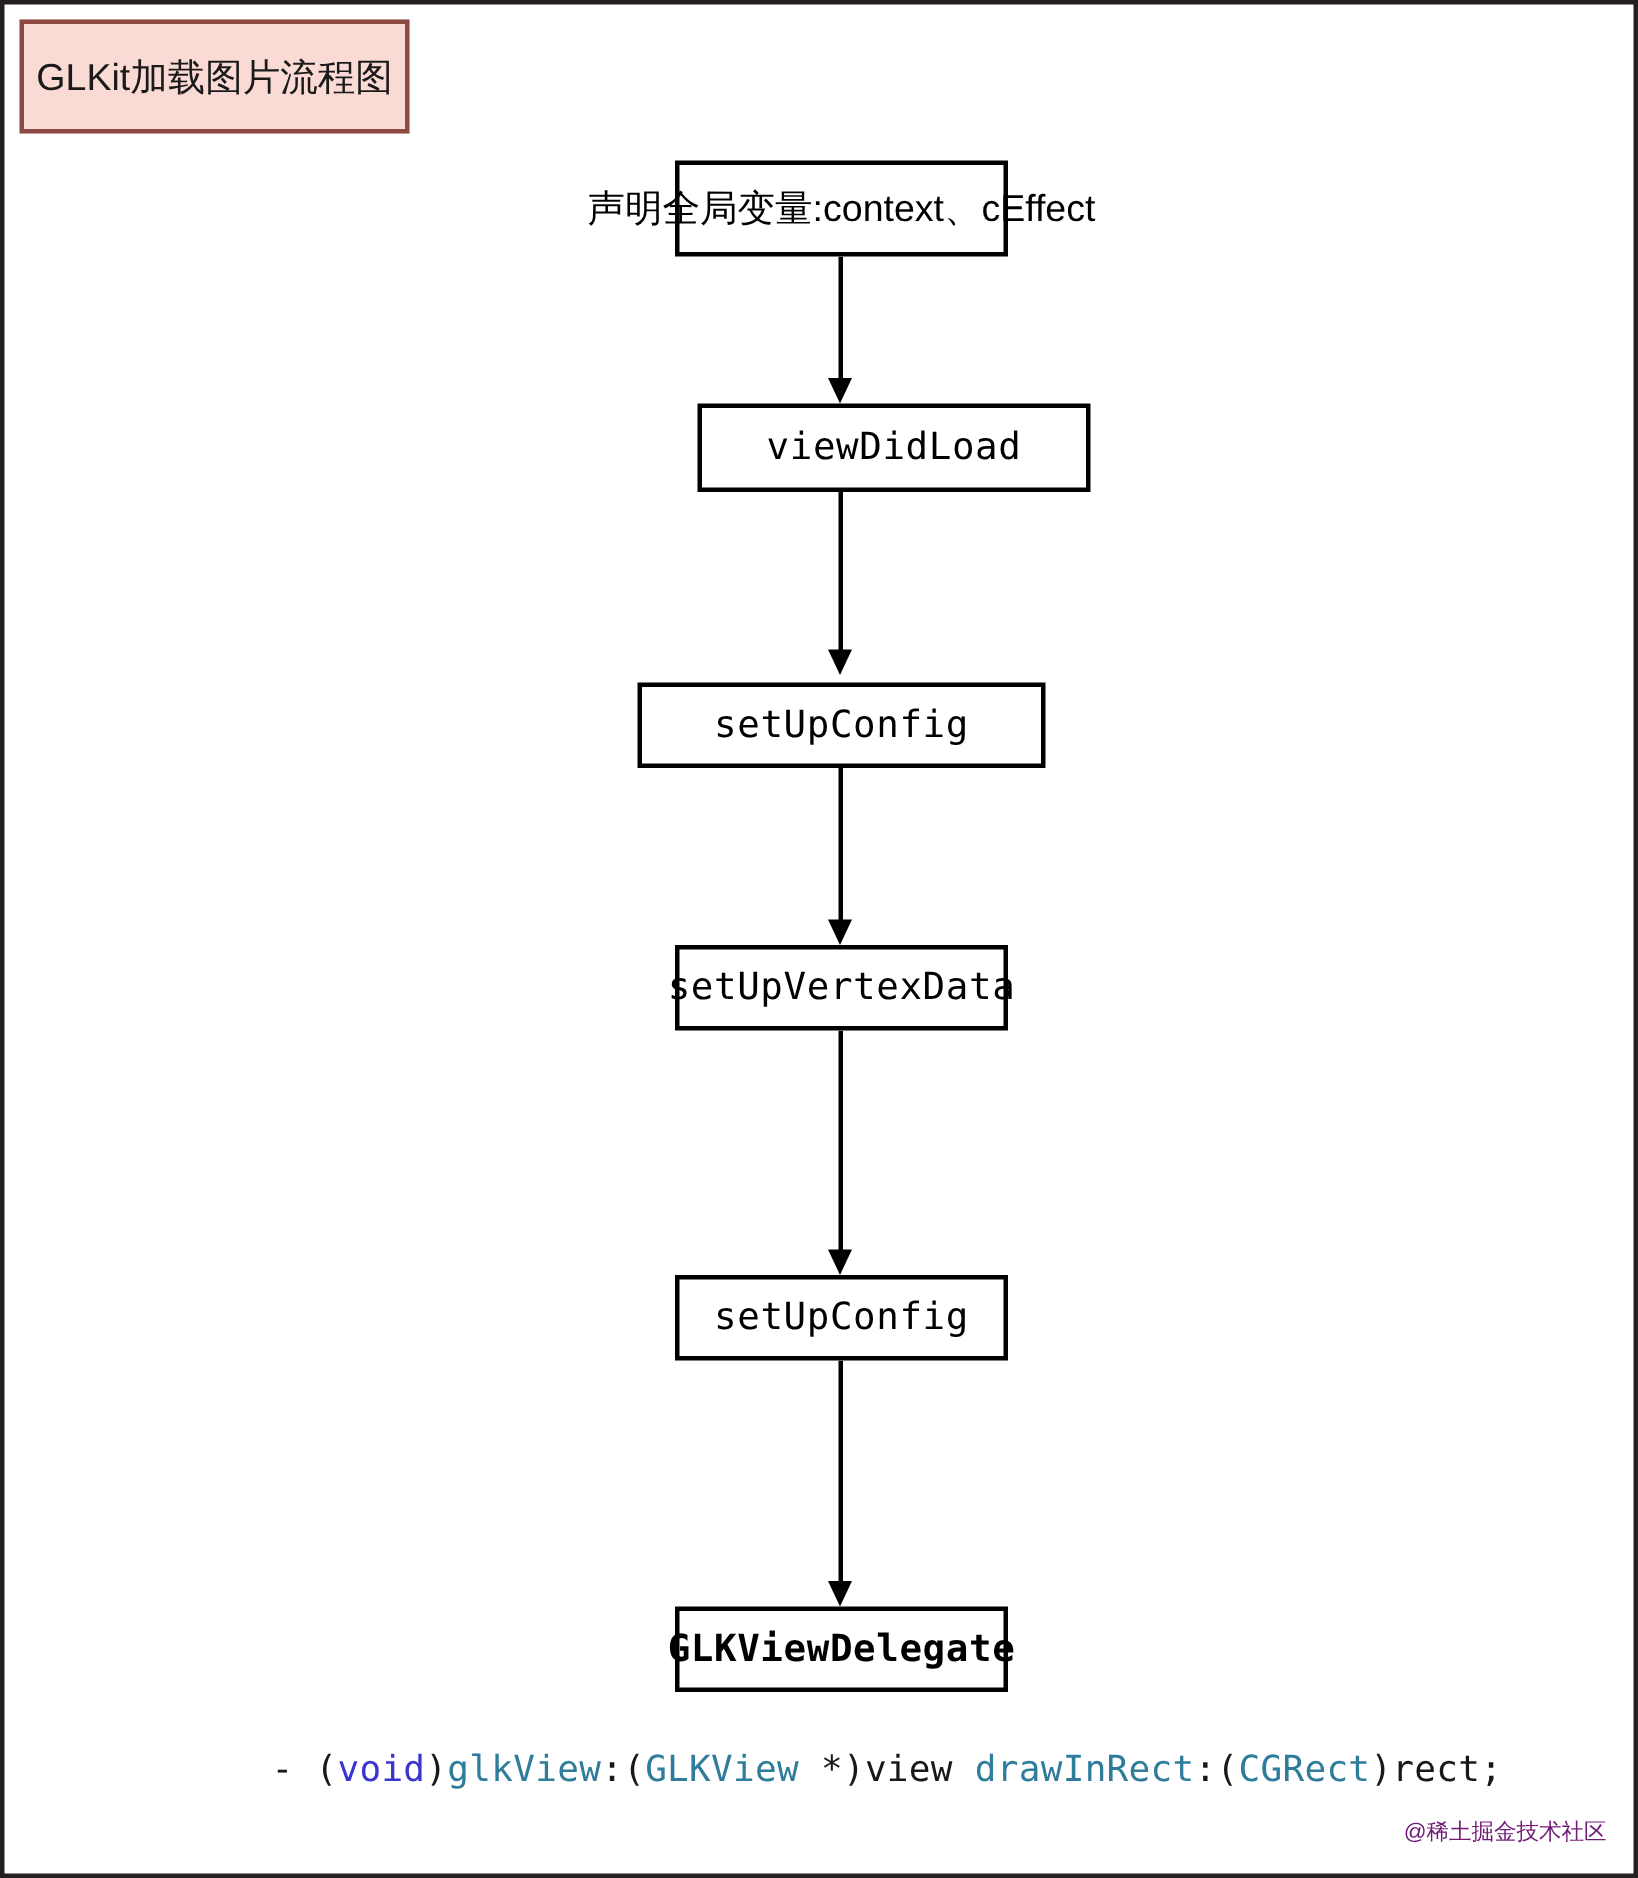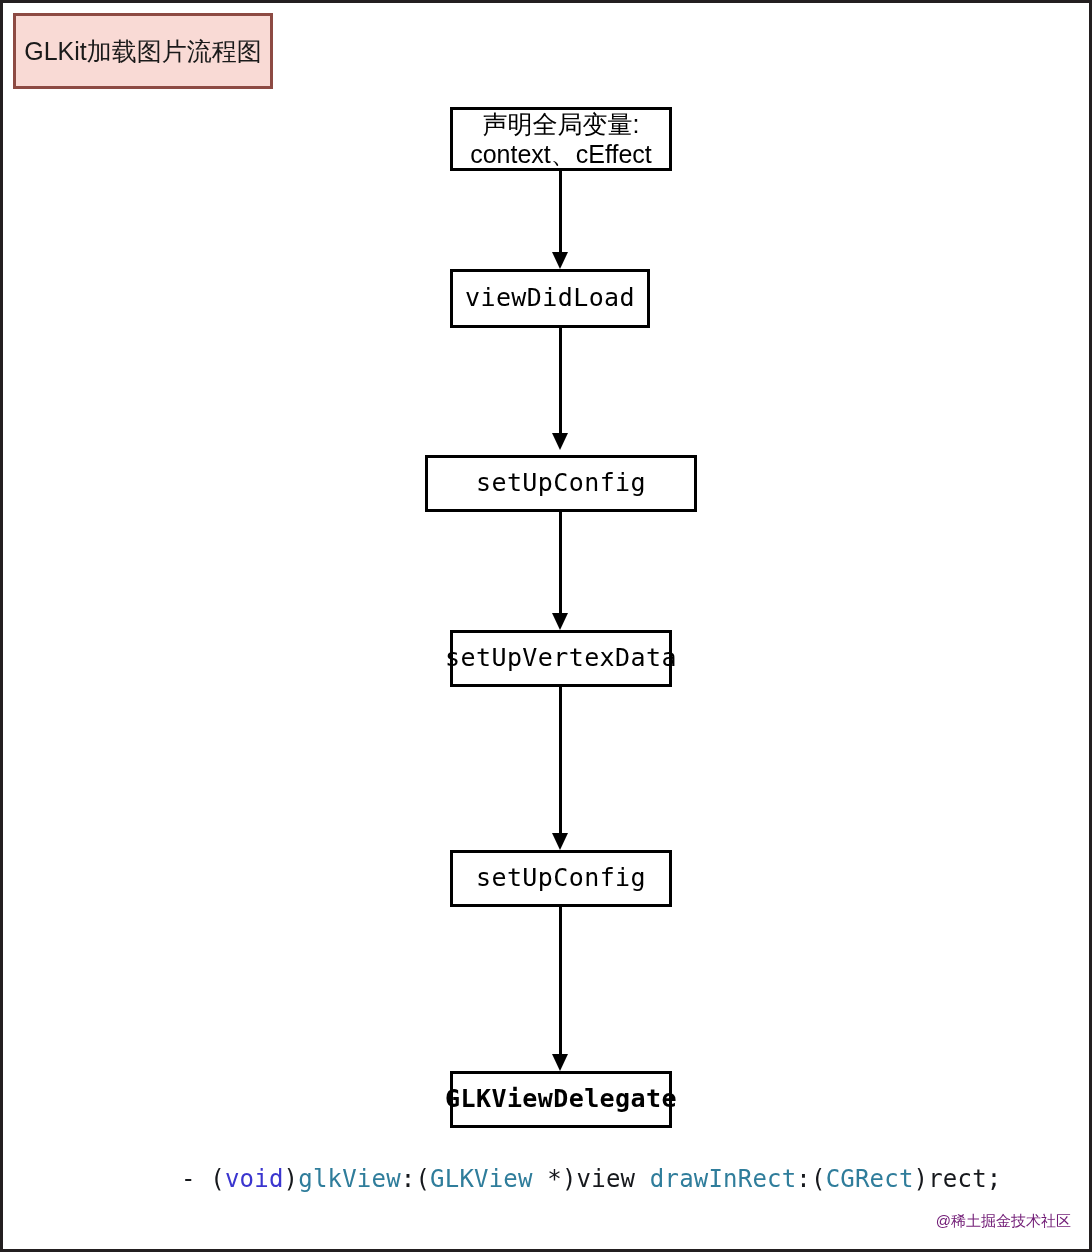--- a/index.html
+++ b/index.html
@@ -42,21 +42,21 @@
     white-space: nowrap;
   }
 
   
   .node {
     position: absolute;
     background: #ffffff;
     border: 3px solid #000000;
     box-sizing: border-box;
     display: flex;
-    flex-direction: column;
+    flex-direction: row;
     align-items: center;
     justify-content: center;
   }
   .node .line {
     white-space: nowrap;
     color: #000000;
     line-height: 1.22;
   }
   .node.sans .line {
     font-family: "Liberation Sans", sans-serif;
@@ -142,21 +142,21 @@
         <div class="head" style="top: 146px; border-top-color: rgb(0, 0, 0);"></div>
       </div>
       <div class="conn" style="left: 556px; top: 904px;">
         <div class="shaft" style="height: 150px; background: rgb(0, 0, 0);"></div>
         <div class="head" style="top: 147px; border-top-color: rgb(0, 0, 0);"></div>
       </div>
       <div class="node sans" style="left: 447px; top: 104px; width: 222px; height: 64px; border-color: rgb(0, 0, 0);">
         <div class="line">声明全局变量:</div>
         <div class="line">context、cEffect</div>
       </div>
-      <div class="node mono" style="left: 447px; top: 266px; width: 200px; height: 59px; border-color: rgb(0, 0, 0);">
+      <div class="node mono" style="left: 462px; top: 266px; width: 262px; height: 59px; border-color: rgb(0, 0, 0);">
         <div class="line">viewDidLoad</div>
       </div>
       <div class="node mono" style="left: 422px; top: 452px; width: 272px; height: 57px; border-color: rgb(0, 0, 0);">
         <div class="line">setUpConfig</div>
       </div>
       <div class="node mono" style="left: 447px; top: 627px; width: 222px; height: 57px; border-color: rgb(0, 0, 0);">
         <div class="line">setUpVertexData</div>
       </div>
       <div class="node mono" style="left: 447px; top: 847px; width: 222px; height: 57px; border-color: rgb(0, 0, 0);">
         <div class="line">setUpConfig</div>

